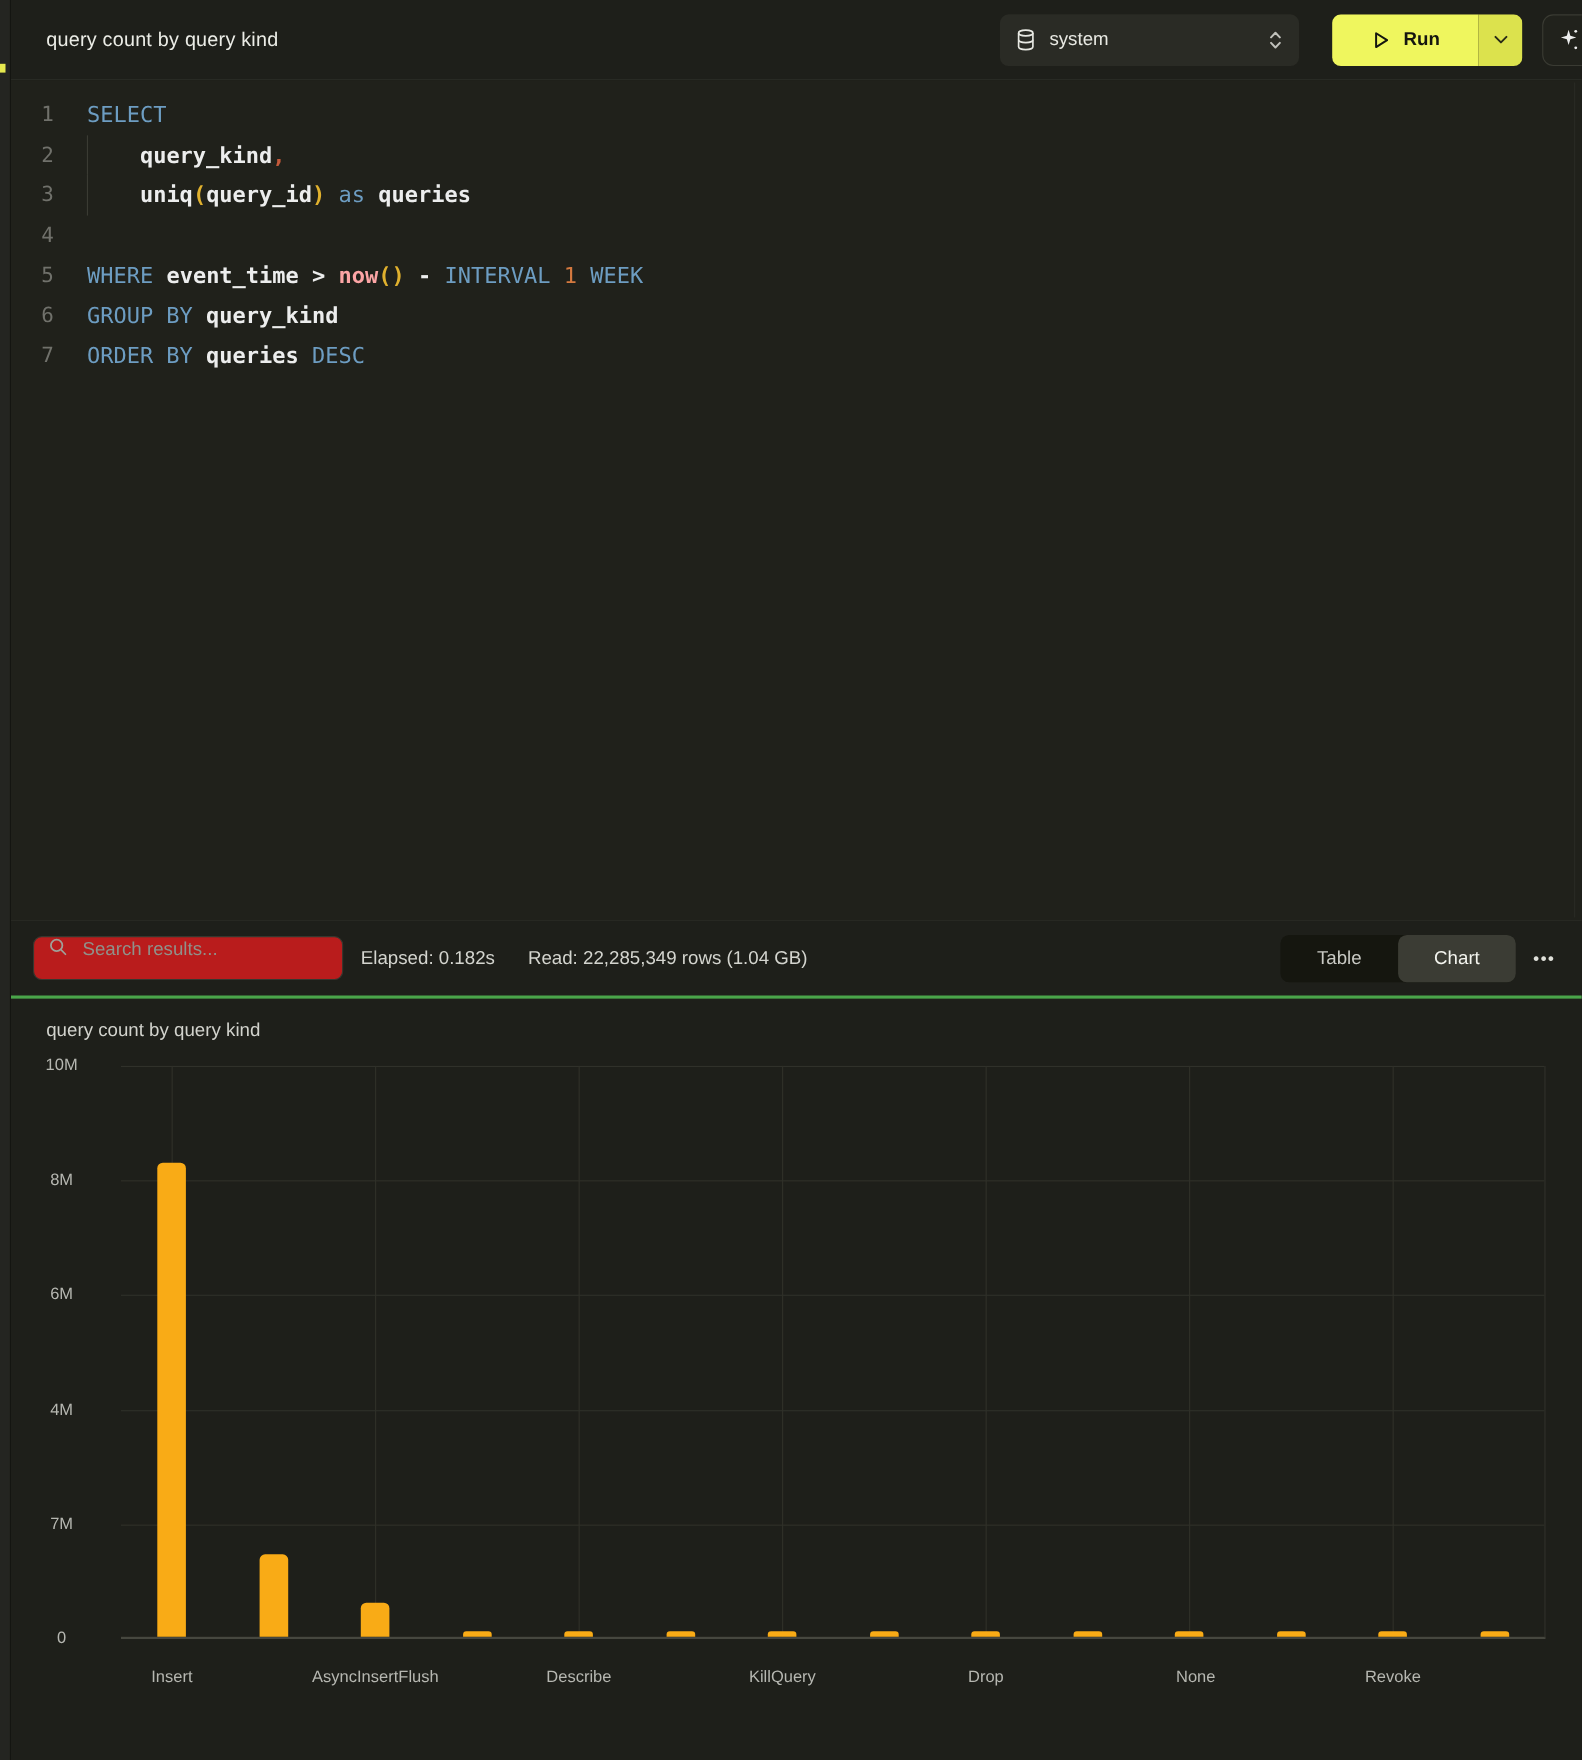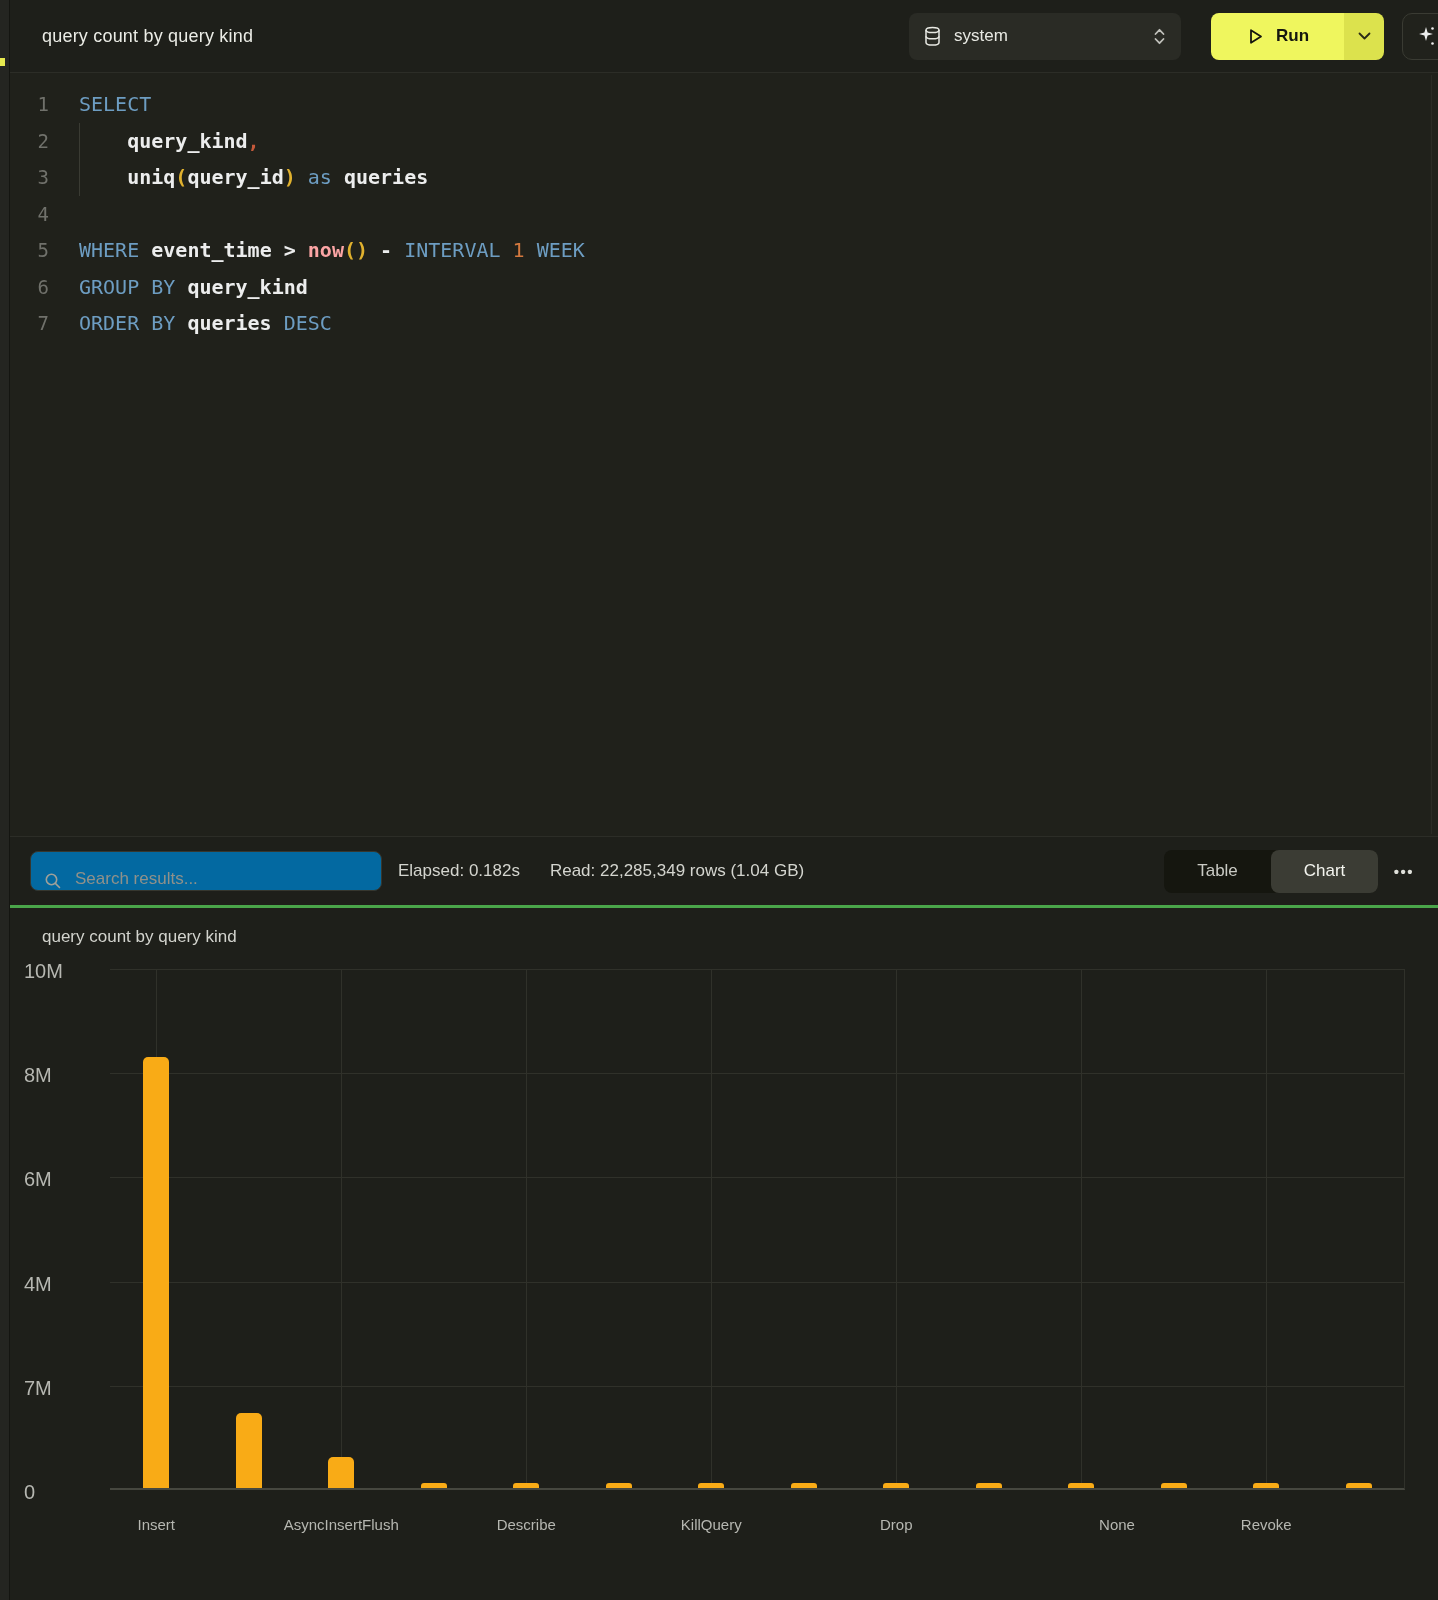--- a/index.html
+++ b/index.html
@@ -48,22 +48,22 @@
   .tk-id    { color:#eceded; font-weight:bold; }
   .tk-comma { color:#c4593a; font-weight:bold; }
   .tk-paren { color:#e0b12e; font-weight:bold; }
   .tk-str   { color:#a9b458; }
   .tk-fn    { color:#fca5a5; font-weight:bold; }
   .tk-num   { color:#d4793f; }
 
   
   .toolbar { flex:none; height:69px; border-top:1px solid #2c2d27; background:#1e1f1a;
              display:flex; align-items:center; padding:0 8px 0 20px; }
-  .search { width:352px; height:40px; background:#0369a1; border:1px solid #36372f; border-radius:8px;
-            display:flex; align-items:flex-end; gap:11px; padding:0 13px; }
+  .search { width:282px; height:40px; background:#b91c1c; border:1px solid #36372f; border-radius:8px;
+            display:flex; align-items:flex-start; gap:11px; padding:0 13px; }
   .search input { flex:1; min-width:0; background:transparent; border:none; outline:none;
                   color:#e6e7e1; font-size:17px; font-family:inherit; }
   .search input::placeholder { color:#90918a; }
   .stat { font-size:17px; color:#d4d5cf; white-space:nowrap; }
   .stat.elapsed { margin-left:16px; }
   .stat.read { margin-left:30px; }
   .view-toggle { margin-left:auto; width:214px; height:43px; background:#15160f; border-radius:8px;
                  display:flex; padding:0; flex:none; }
   .seg { flex:1; border:none; background:transparent; border-radius:8px; cursor:pointer;
          color:#c9cac4; font-size:17px; font-family:inherit; }
@@ -74,21 +74,21 @@
   .divider-green { flex:none; height:3px; background:#4aa54a; }
 
   
   .chart-panel { flex:1; position:relative; background:#1e1f1a; }
   .chart-title { position:absolute; left:32px; top:19px; font-size:17px; color:#d2d3cd; }
   .plot { position:absolute; left:100px; top:61px; width:1295px; height:521px;
           border-bottom:2px solid #46473f; border-right:1px solid #30312a; }
   .hgrid { position:absolute; left:0; right:0; height:1px; background:#30312a; }
   .vgrid { position:absolute; top:0; bottom:0; width:1px; background:#30312a; }
   .bar { position:absolute; bottom:0; width:26px; background:#f9ab16; border-radius:5px 5px 0 0; }
-  .ylab { position:absolute; left:14px; width:64px; text-align:left; font-size:20px; color:#b6b7b1; }
+  .ylab { position:absolute; left:14px; width:64px; text-align:center; font-size:15px; color:#b6b7b1; }
   .xlab { position:absolute; top:608px; transform:translateX(-50%); font-size:15px; color:#b6b7b1; white-space:nowrap; }
 
   svg { display:block; }
 </style>
 </head>
 <body>
 
 <div class="app">
   <div class="left-strip">
     <div class="active-tab-dash"></div>
@@ -220,19 +220,19 @@
           <div class="ylab" style="top: 260.4px; position: absolute;">6M</div>
           <div class="ylab" style="top: 156.2px; position: absolute;">8M</div>
           <div class="ylab" style="top: 52px; position: absolute;">10M</div>
         </div>
       <div id="x-labels">
           <div class="xlab" style="left: 146.25px;">Insert</div>
           <div class="xlab" style="left: 331.25px;">AsyncInsertFlush</div>
           <div class="xlab" style="left: 516.25px;">Describe</div>
           <div class="xlab" style="left: 701.25px;">KillQuery</div>
           <div class="xlab" style="left: 886.25px;">Drop</div>
-          <div class="xlab" style="left: 1107px;">None</div>
+          <div class="xlab" style="left: 1077px;">None</div>
           <div class="xlab" style="left: 1256.25px;">Revoke</div>
         </div>
     </section>
 
   </div>
 </div>
 
 </body></html>

